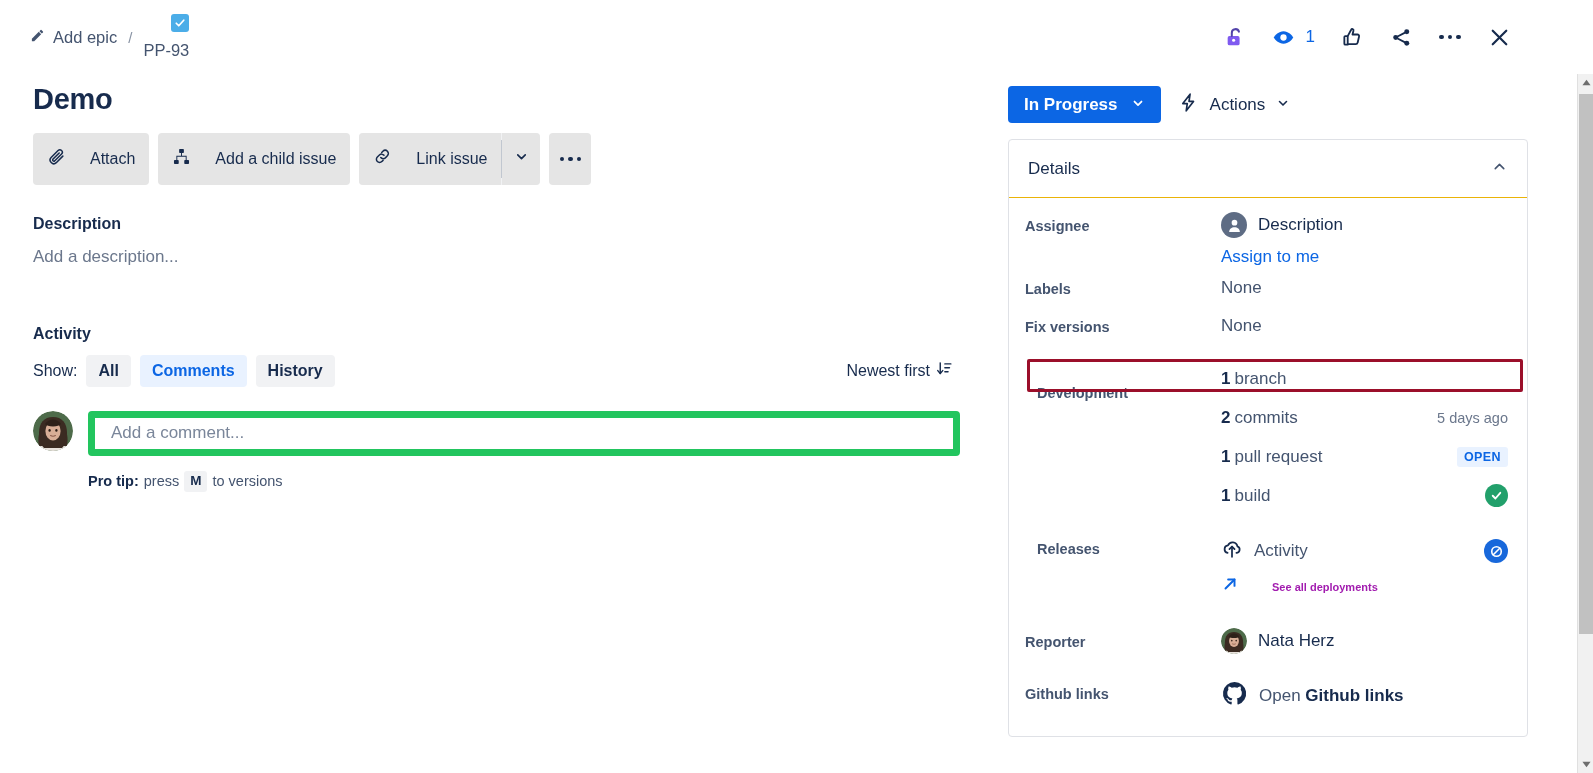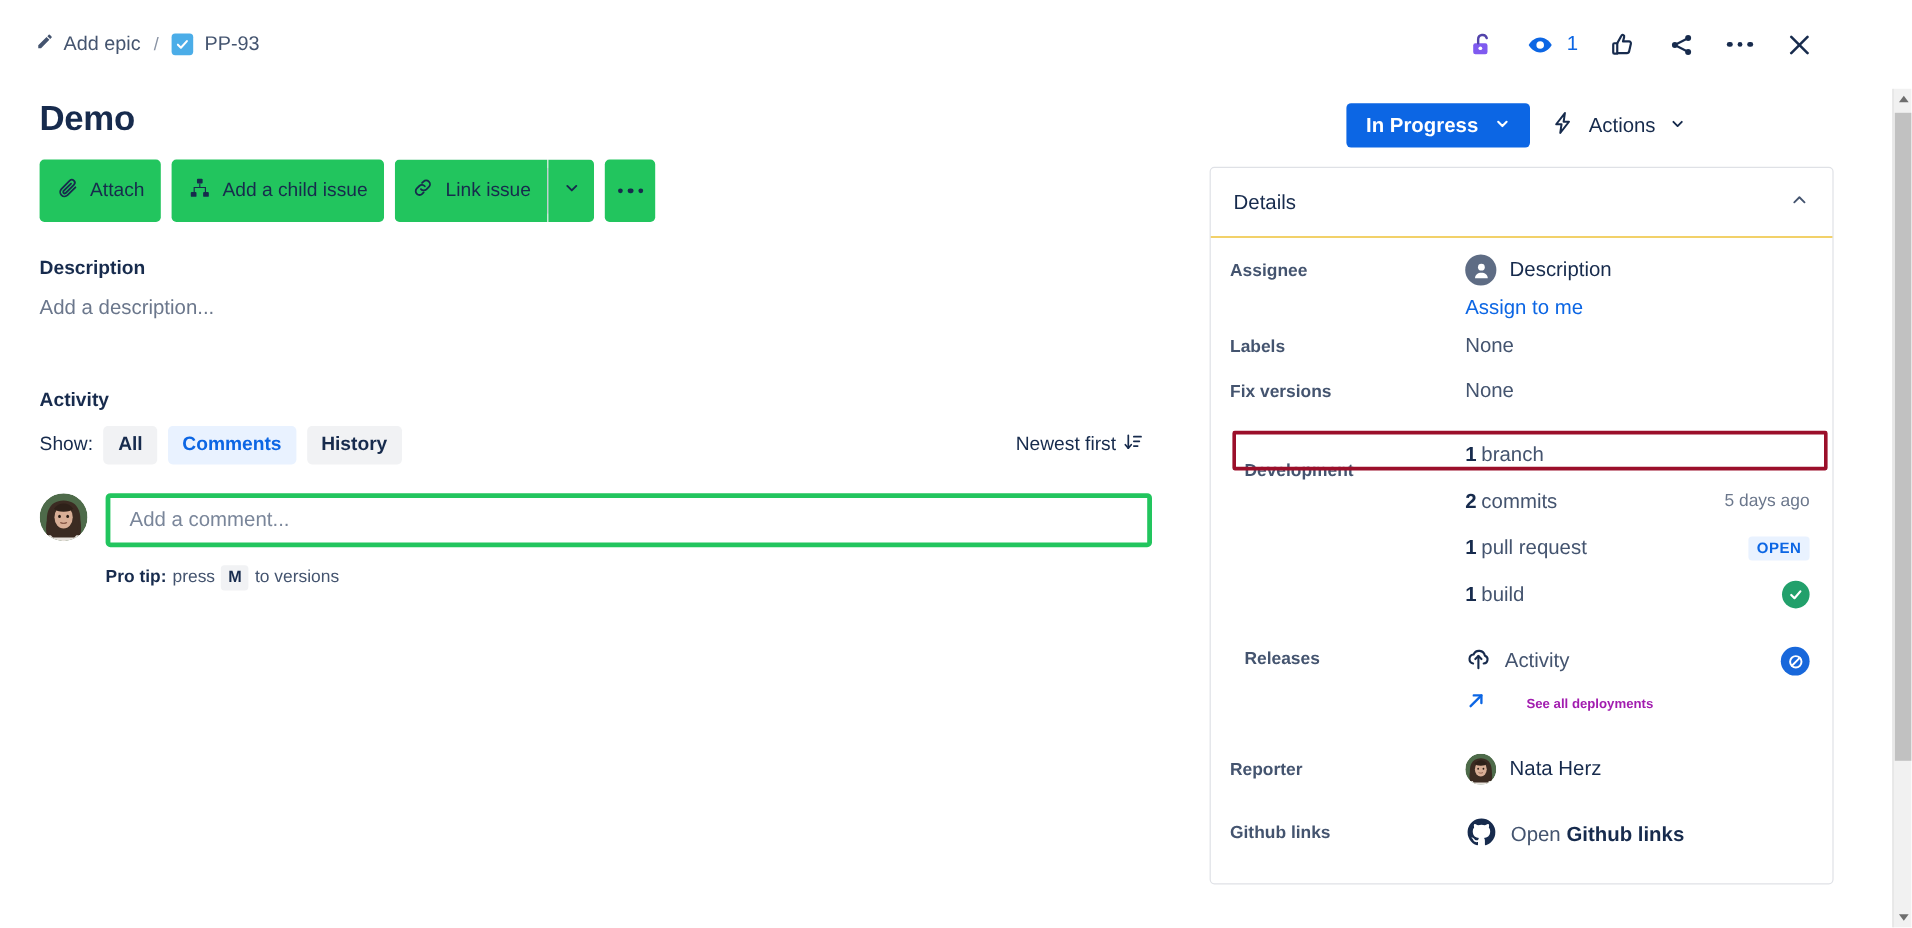--- a/index.html
+++ b/index.html
@@ -14,21 +14,21 @@
 
   
   .topbar {
     position: absolute; top: 0; left: 0; width: 1545px; height: 74px;
     display: flex; align-items: center; justify-content: space-between;
     padding: 0 26px 0 30px;
   }
   .breadcrumb { display: flex; align-items: center; gap: 9px; font-size: 16.5px; }
   .bc-link { color: #44546F; display:flex; align-items:center; gap:8px; cursor:pointer; }
   .bc-sep { color: #8993A4; font-size: 15px; padding: 0 2px; }
-  .bc-key { color: #44546F; display:flex; align-items:flex-start; gap:9px; cursor:pointer; }
+  .bc-key { color: #44546F; display:flex; align-items:flex-end; gap:9px; cursor:pointer;flex-direction:column; }
   .task-icon {
     width: 18px; height: 18px; background: #4BADE8; border-radius: 3px;
     display:flex; align-items:center; justify-content:center; flex:none;
   }
   .task-icon svg { width: 12px; height: 12px; }
 
   .top-actions { display:flex; align-items:center; gap: 9px; }
   .ticon {
     width: 40px; height: 40px; border-radius: 4px;
     display:flex; align-items:center; justify-content:center;
@@ -41,23 +41,23 @@
   .watch-count { color:#0C66E4; font-size:17px; font-weight:500; }
   .dots-glyph { display:flex; gap:4px; align-items:center; }
   .dots-glyph i { width:4.5px; height:4.5px; border-radius:50%; background:#172B4D; display:block; }
 
   
   .left-col { position:absolute; top: 74px; left: 0; width: 990px; padding: 8px 30px 0 33px; }
   .issue-title { font-size: 29px; font-weight: 600; color:#172B4D; letter-spacing:-0.3px; line-height:1.2; }
 
   .btn-row { display:flex; align-items:center; gap: 9px; margin-top: 16px; }
   .abtn {
-    height: 52px; background:#22c55e; border:none; border-radius:4px;
+    height: 52px; background:#e5e5e5; border:none; border-radius:4px;
     color:#172B4D; font-size:16px; font-family:inherit; font-weight:500;
-    display:flex; align-items:center; gap:9px; padding: 0 14px; cursor:pointer;
+    display:flex; align-items:center; gap:24px; padding: 0 14px; cursor:pointer;
   }
   .split { display:flex; background:#F1F2F4; border-radius:4px; overflow:hidden; }
   .split .abtn { border-radius:0; }
   .split-div { width:1px; background:#C1C7D0; margin:7px 0; }
   .caret-btn { width:38px; justify-content:center; padding:0; }
   .more-btn { width: 42px; justify-content:center; padding:0; }
 
   .sec-title { font-size:16px; font-weight:700; color:#172B4D; margin-top: 30px; }
   .desc-placeholder { font-size:17px; color:#6B778C; margin-top: 14px; cursor:text; }
 
@@ -74,34 +74,34 @@
   .sort-btn {
     display:flex; align-items:center; gap:6px; font-size:16px; color:#172B4D;
     cursor:pointer; background:none; border:none; font-family:inherit;
     padding:5px 7px; border-radius:4px;
   }
 
   .comment-row { display:flex; gap: 15px; margin-top: 24px; align-items:flex-start; }
   .avatar-img { width:40px; height:40px; border-radius:50%; flex:none; overflow:hidden; }
   .cmt-wrap { flex: 1; }
   .cmt-box {
-    height: 45px; border:4px solid #22c55e; border-radius:4px; background:#fff;
+    height: 45px; border:7px solid #22c55e; border-radius:4px; background:#fff;
     display:flex; align-items:center; padding: 0 16px;
     font-size:17px; color:#7A869A; cursor:text;
   }
   .protip { margin-top: 15px; font-size:14.5px; color:#44546F; display:flex; align-items:center; gap:5px; }
   .protip b { color:#172B4D; }
   .kbd {
     background:#F1F2F4; border-radius:3px; padding: 1px 6px;
     font-size:13.5px; font-weight:700; color:#172B4D; line-height:1.4;
   }
 
   
   .right-col { position:absolute; top: 86px; left: 1008px; width: 520px; }
-  .status-row { display:flex; align-items:center; gap: 8px; margin-bottom: 16px; justify-content: center; }
+  .status-row { display:flex; align-items:center; gap: 8px; margin-bottom: 16px; }
   .status-btn {
     height: 37px; background:#0C66E4; color:#fff; border:none; border-radius:4px;
     font-family:inherit; font-size:17px; font-weight:600; padding: 0 16px;
     display:flex; align-items:center; gap:13px; cursor:pointer;
   }
   .actions-btn {
     height: 37px; background:transparent; border:none; color:#172B4D;
     font-family:inherit; font-size:17px; font-weight:500;
     display:flex; align-items:center; gap:11px; cursor:pointer;
     padding: 0 9px; border-radius:4px;

